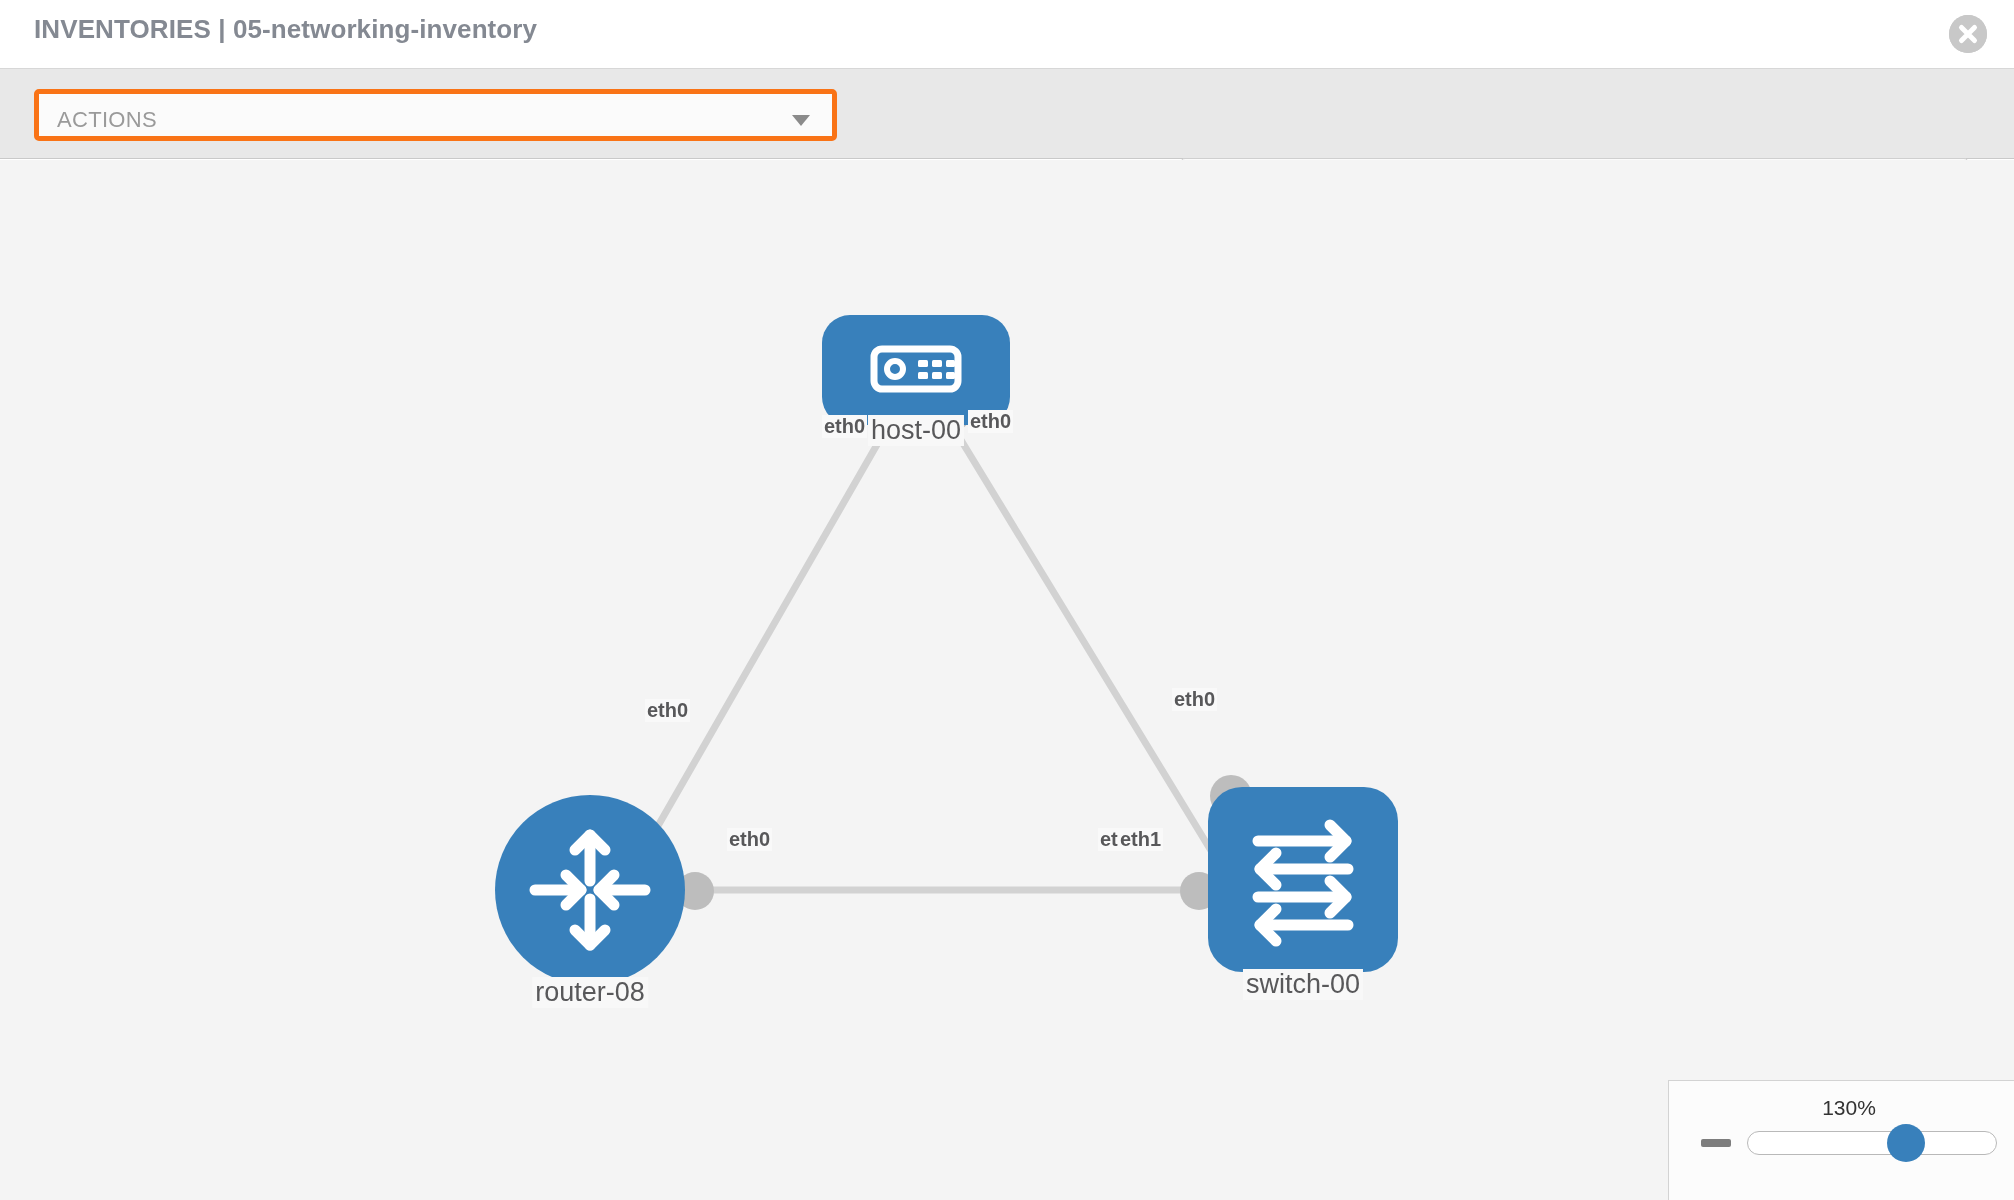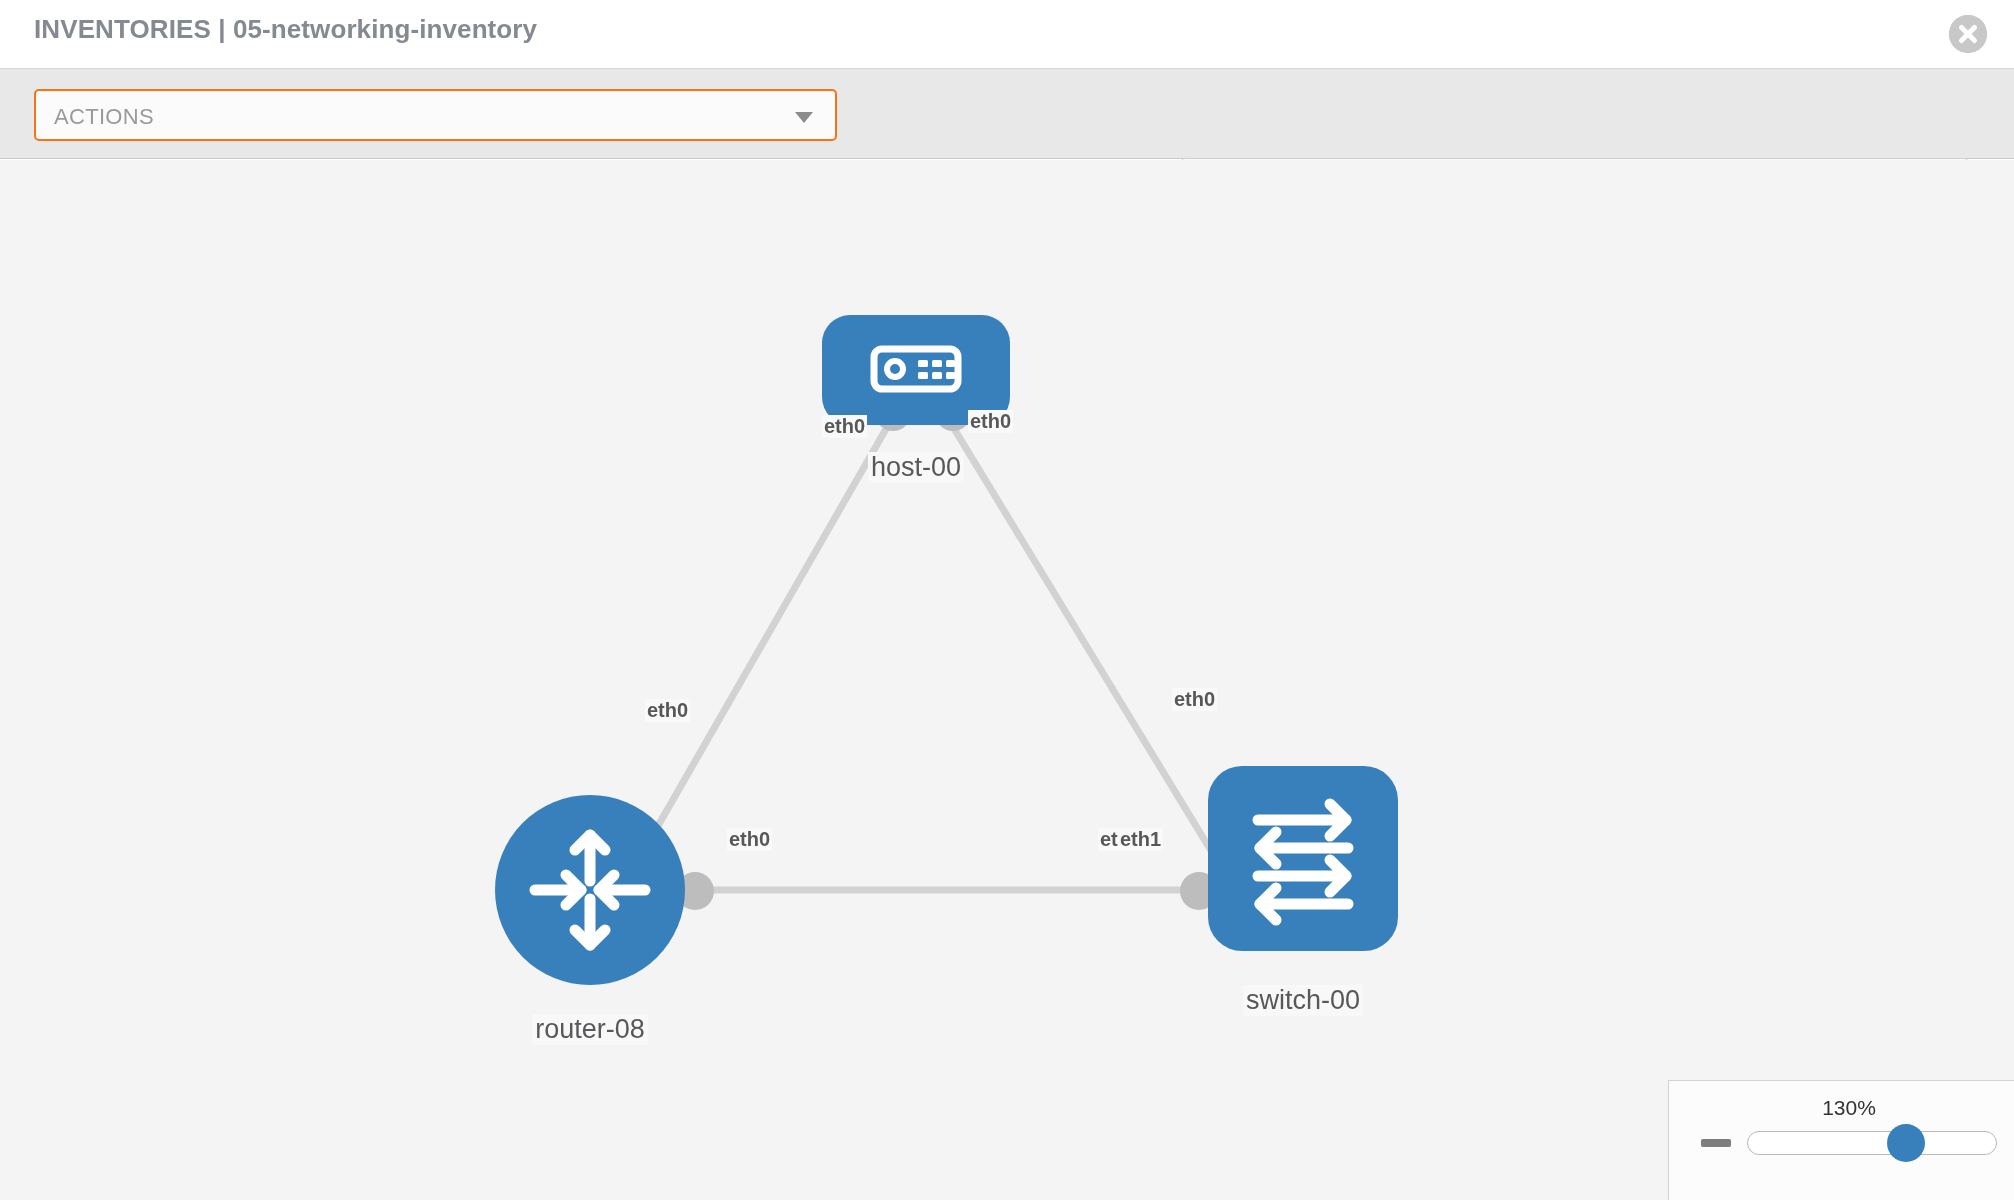--- a/index.html
+++ b/index.html
@@ -53,21 +53,21 @@
     width: 2014px; height: 90px;
     background: #e8e8e8;
     border-bottom: 1px solid #c9c9c9;
   }
 
   .actions-select {
     position: absolute;
     left: 34px; top: 20px;
     width: 803px; height: 52px;
     background: #fbfbfb;
-    border: 2px solid #f97316;
+    border: 5px solid #f97316;
     border-radius: 5px;
     cursor: pointer;
   }
   .actions-select .label {
     position: absolute;
     left: 18px; top: 13px;
     font-size: 22px;
     color: #9a9a9a;
     letter-spacing: 0.3px;
   }
@@ -141,21 +141,20 @@
   }
   .node-label {
     position: absolute;
     left: 50%;
     transform: translateX(-50%);
     font-size: 27px;
     color: #58585a;
     white-space: nowrap;
     background: #f8f8f8;
     padding: 0 3px;
-    margin-top: 37px;
   }
 
   
   .if-label {
     position: absolute;
     font-size: 20px;
     color: #58585a;
     white-space: nowrap;
     background: #f9f9f9;
     padding: 0 2px;
@@ -315,21 +314,21 @@
           <path d="M104 95 L150 95"></path>
             <path d="M119 80 L104 95 L119 110"></path>
 
           <path d="M86 95 L40 95"></path>
             <path d="M71 80 L86 95 L71 110"></path>
         </g>
       </svg>
       <div class="node-label" style="top:182px;">router-08</div>
     </div>
 
-    <div class="node" style="left:1208px; top:606px; width:190px; height:185px;">
+    <div class="node" style="left:1208px; top:627px; width:190px; height:185px;">
       <div class="node-shape rounded-square" style="width:190px; height:185px;"></div>
       <svg class="node-icon" viewBox="0 0 190 185">
         <g stroke="#ffffff" stroke-width="11" stroke-linecap="round" stroke-linejoin="round" fill="none">
 
           <path d="M50 54 L138 54"></path>
             <path d="M122 38 L138 54 L122 70"></path>
 
           <path d="M140 82 L52 82"></path>
             <path d="M68 66 L52 82 L68 98"></path>
 

